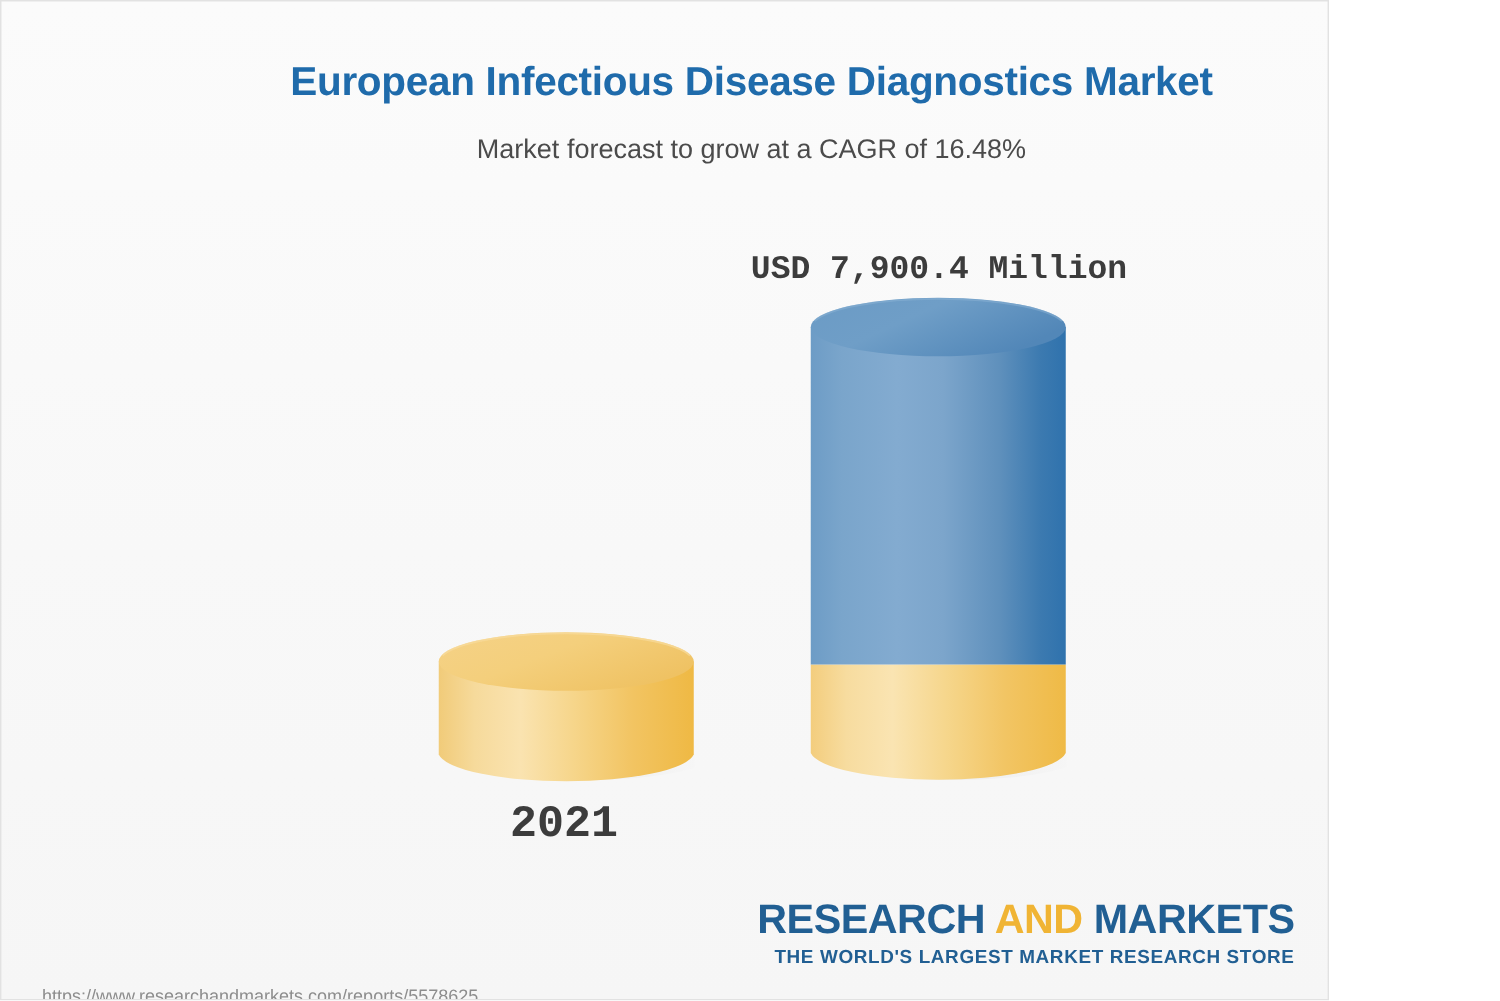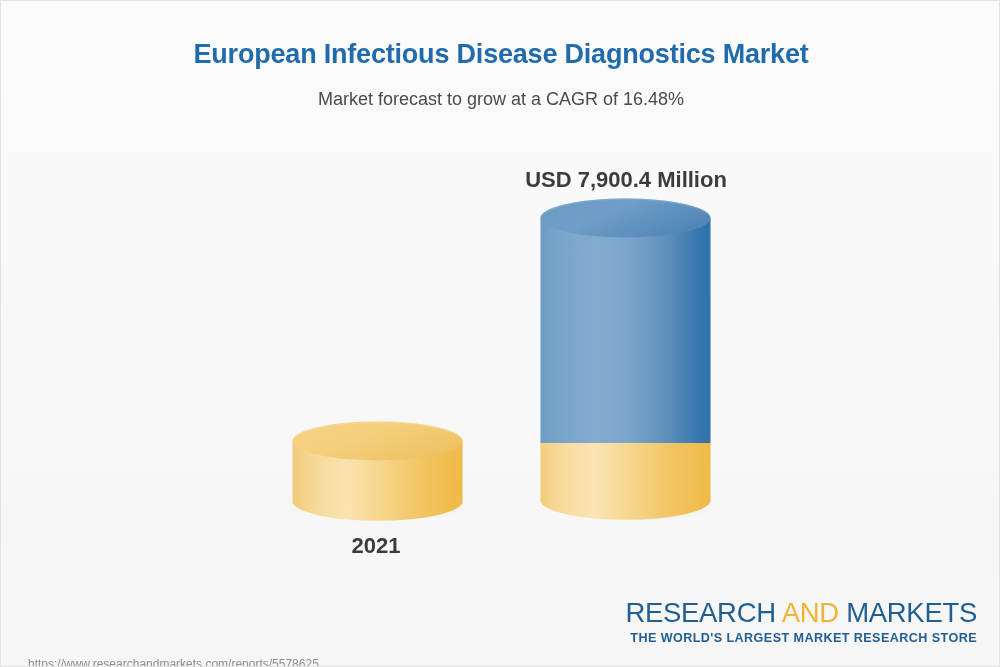--- a/index.html
+++ b/index.html
@@ -9,21 +9,21 @@
   body {
     width: 1000px;
     height: 667px;
     overflow: hidden;
     font-family: "Liberation Sans", sans-serif;
     background: #ffffff;
   }
 
   .poster {
     position: relative;
-    width: 1000px;
+    width: 886px;
     height: 667px;
     box-sizing: border-box;
     background: linear-gradient(180deg, #fbfbfb 0%, #f8f8f8 55%, #f6f6f6 100%);
     border: 1px solid #e2e2e2;
     overflow: hidden;
   }
 
   
   .title {
     position: absolute;
@@ -49,36 +49,37 @@
     white-space: nowrap;
   }
 
   
   .chart-area {
     position: absolute;
     left: 0;
     top: 0;
     width: 1000px;
     height: 600px;
+    font-family: Liberation Mono, monospace;
   }
 
   .value-label {
     position: absolute;
     font-size: 22px;
     font-weight: bold;
     color: #3c3c3c;
     text-align: center;
     white-space: nowrap;
   }
   .value-label.v2021 { left: 215px; width: 320px; top: 385px; }
   .value-label.v2031 { left: 465px; width: 320px; top: 166px; }
 
   .cat-label {
     position: absolute;
-    font-size: 22px;
+    font-size: 30px;
     font-weight: bold;
     color: #3c3c3c;
     text-align: center;
     white-space: nowrap;
     top: 532px;
   }
   .cat-label.c2021 { left: 255px; width: 240px; }
   .cat-label.c2031 { left: 505px; width: 240px; }
 
   
@@ -100,21 +101,21 @@
 
   .logo {
     position: absolute;
     right: 22px;
     top: 598px;
     text-align: right;
     line-height: 1;
   }
   .logo-main {
     font-size: 27.5px;
-    font-weight: normal;
+    font-weight: bold;
     color: #215f93;
     letter-spacing: -0.3px;
     white-space: nowrap;
   }
   .logo-main .and { color: #f0b434; }
   .logo-tag {
     margin-top: 5px;
     font-size: 12.6px;
     font-weight: bold;
     color: #215f93;

